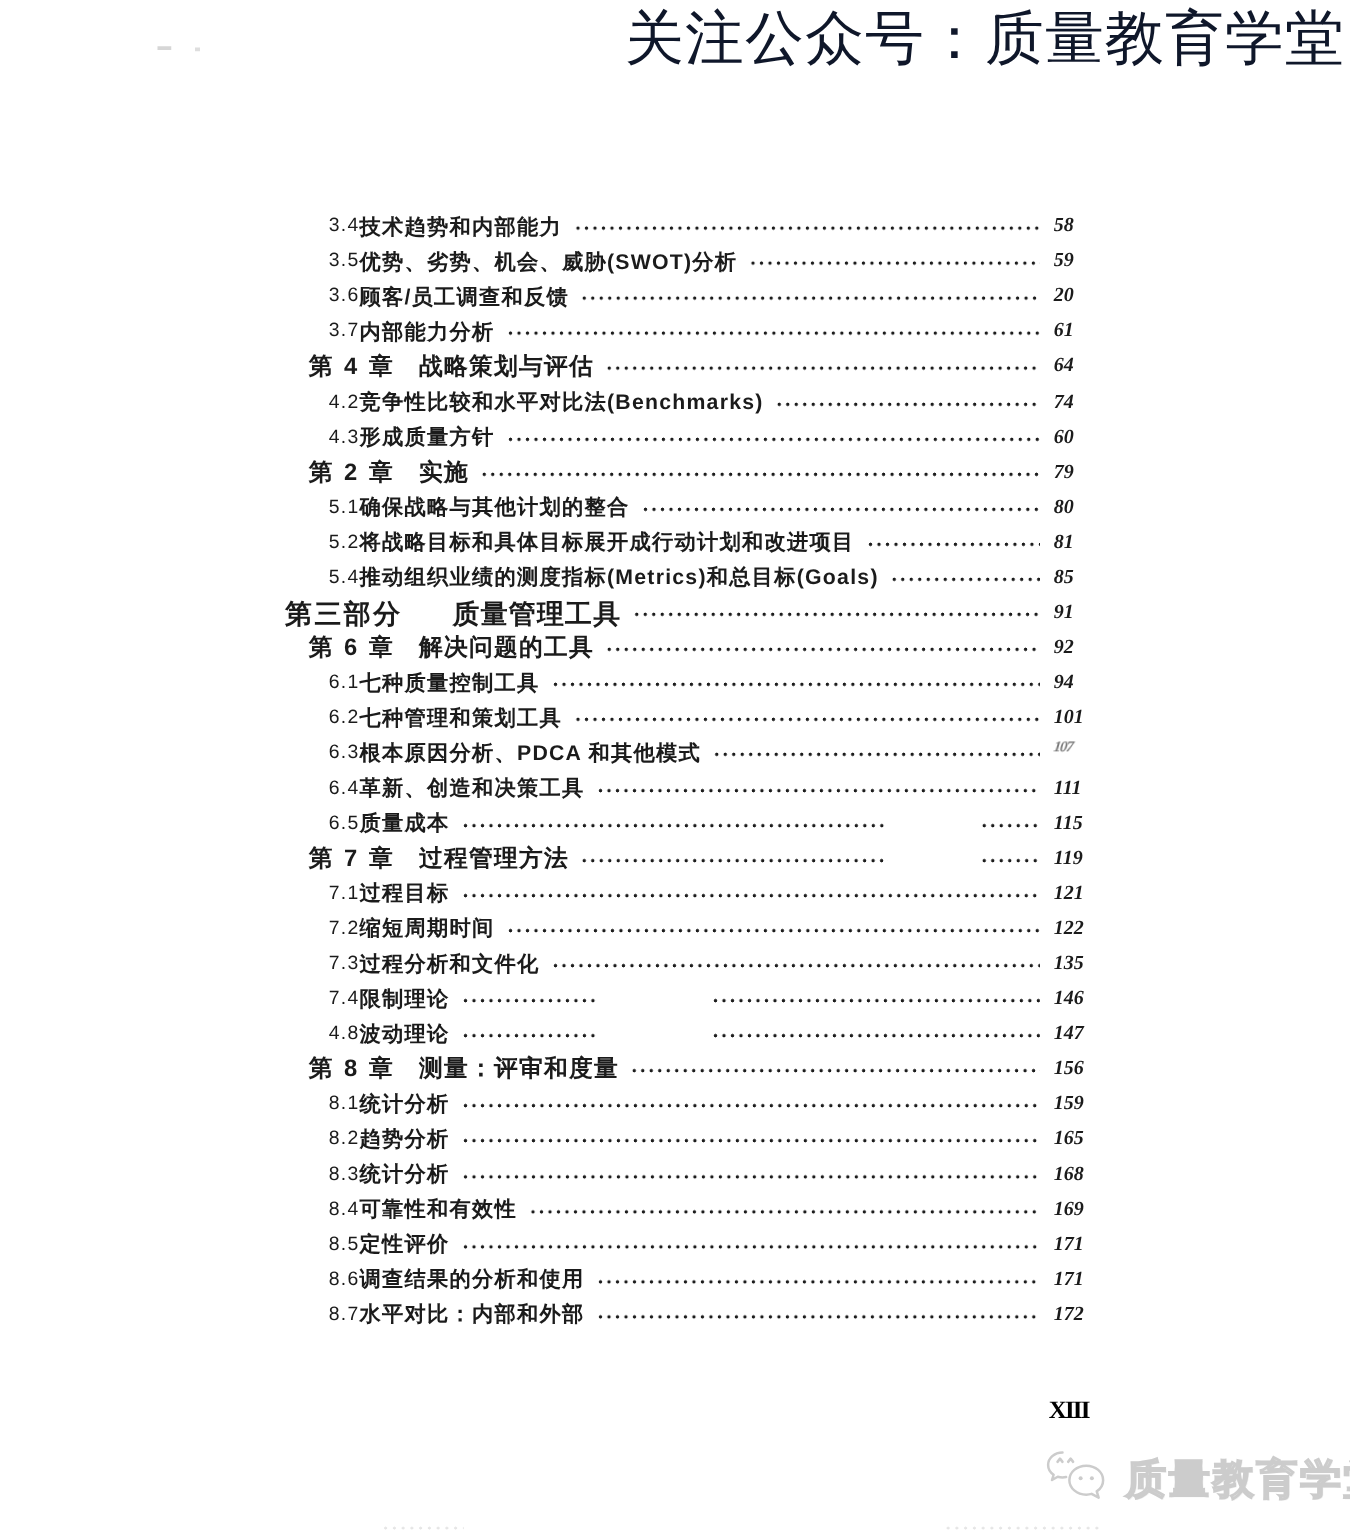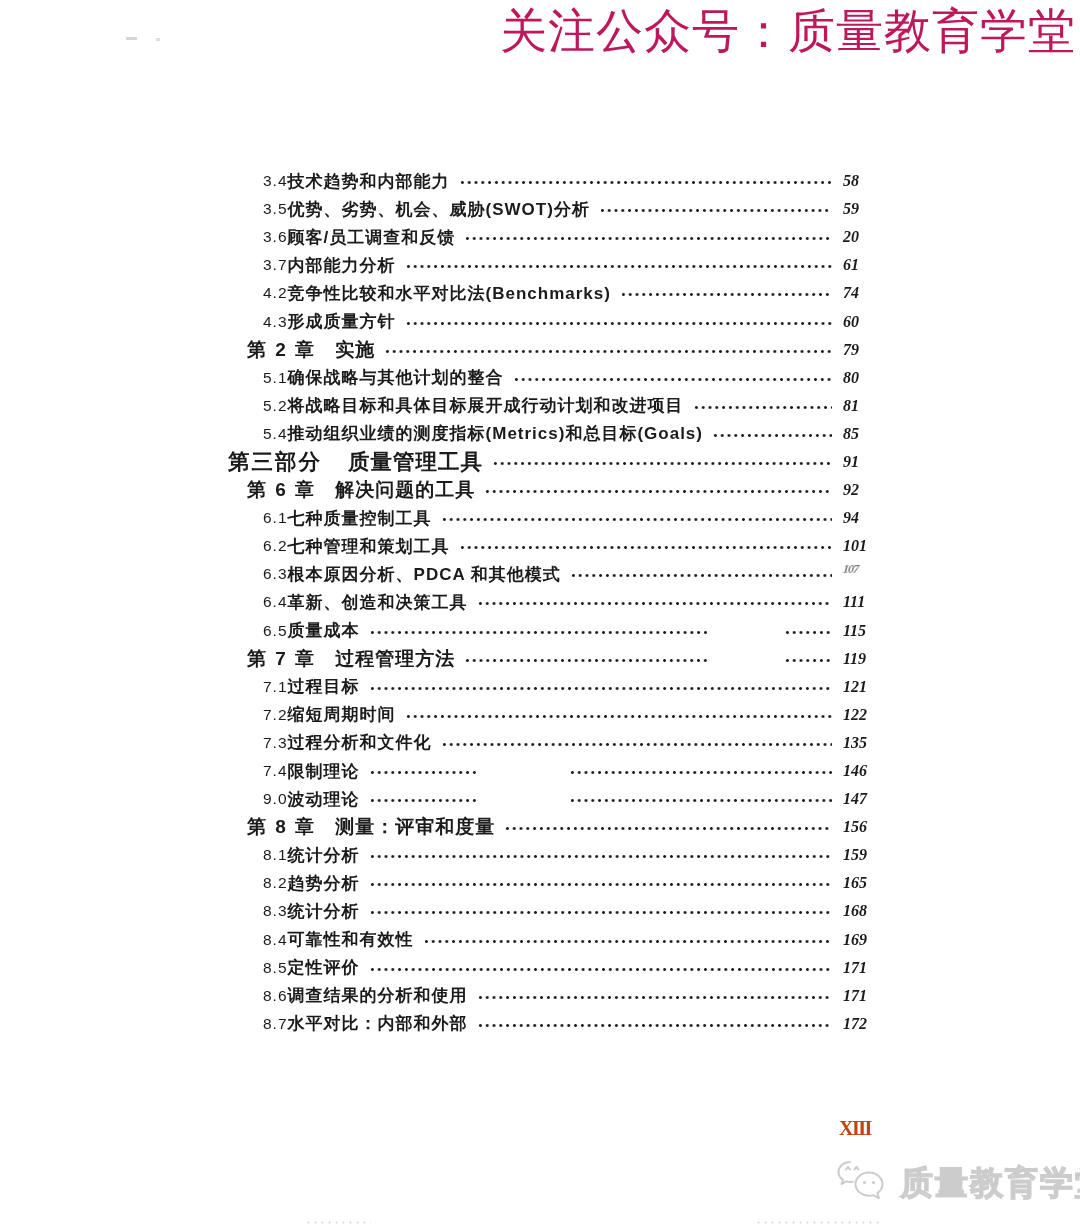--- a/index.html
+++ b/index.html
@@ -5,42 +5,42 @@
   * { margin:0; padding:0; box-sizing:border-box; }
   html,body { width:1080px; height:1229px; background:#ffffff; overflow:hidden;
               font-family:"Liberation Sans", sans-serif; color:#1b1b1b; }
   #page { position:relative; width:1080px; height:1229px; background:#fff; }
 
   
   .top-header {
     position:absolute; top:2px; right:4px;
     font-family:"Liberation Serif", serif;
     font-size:47px; line-height:58px; letter-spacing:1px;
-    color:#be185d; white-space:nowrap;
+    color:#0f172a; white-space:nowrap;
   }
 
   
   .artifact-dash { position:absolute; left:126px; top:37px; width:11px; height:3px; background:#b5b5b5; opacity:.55; }
   .artifact-dot  { position:absolute; left:156px; top:38px; width:4px;  height:3px; background:#c2c2c2; opacity:.55; }
 
   
   .toc {
     position:absolute; left:228px; top:167px; width:657px;
     display:flex; flex-direction:column;
   }
   .row { display:flex; align-items:center; height:28.1px; white-space:nowrap; }
   .row .num   { flex:none; }
   .row .title { flex:none; letter-spacing:1px; }
   .row.section { font-size:17px;   padding-left:35px; }
   .row.section .num { font-size:15.5px; letter-spacing:1px; }
   .row.section .title { font-weight:600; }
   .row.chapter { font-size:19px;   padding-left:19px; font-weight:bold; }
   .row.chapter .num { margin-right:19px; letter-spacing:2px; }
   .row.part    { font-size:21.5px; padding-left:0;   font-weight:bold; }
-  .row.part .num { margin-right:26px; letter-spacing:2px;font-family:Liberation Mono, monospace; }
+  .row.part .num { margin-right:40px; letter-spacing:2px;font-family:Liberation Mono, monospace; }
 
   .leader { flex:1 1 auto; display:flex; align-items:center; margin:3px 11px 0 9px; min-width:0; }
   .dots {
     height:5px; flex:none;
     background-image:radial-gradient(circle, #1c1c1c 1.2px, rgba(0,0,0,0) 1.6px);
     background-size:6.8px 5px; background-repeat:repeat-x; background-position:0 50%;
   }
   .dots.grow { flex:1 1 auto; }
   .blank { flex:none; height:5px; }
 
@@ -51,21 +51,21 @@
   }
   .page.smudged {
     opacity:.6; filter:blur(.6px); font-size:12px;
     transform:translateY(-5px) skewX(-8deg); letter-spacing:-1px;
   }
 
   
   .folio {
     position:absolute; left:839px; top:1117px;
     font-family:"Liberation Serif", serif; font-weight:bold;
-    font-size:20px; letter-spacing:-1.5px; color:#c2410c;
+    font-size:20px; letter-spacing:-1.5px; color:#000000;
   }
 
   
   .watermark {
     position:absolute; left:836px; top:1158px;
     display:flex; align-items:center; gap:6px;
   }
   .watermark .wm-text {
     font-size:33px; font-weight:bold; letter-spacing:2px; white-space:nowrap;
     color:#e9e9e9; -webkit-text-stroke:1.2px #cccccc; text-shadow:1px 1px 0 #f2f2f2;
@@ -115,20 +115,28 @@
       <span class="page">20</span>
     </div>
       <div class="row section">
       <span class="num">3.7</span>
       <span class="title">内部能力分析</span>
       <span class="leader">
           <span class="dots grow"></span>
         </span>
       <span class="page">61</span>
     </div>
+      <div class="row chapter">
+      <span class="num">第 4 章</span>
+      <span class="title">战略策划与评估</span>
+      <span class="leader">
+          <span class="dots grow"></span>
+        </span>
+      <span class="page">64</span>
+    </div>
       <div class="row section">
       <span class="num">4.2</span>
       <span class="title">竞争性比较和水平对比法(Benchmarks)</span>
       <span class="leader">
           <span class="dots grow"></span>
         </span>
       <span class="page">74</span>
     </div>
       <div class="row section">
       <span class="num">4.3</span>
@@ -266,21 +274,21 @@
       <span class="num">7.4</span>
       <span class="title">限制理论</span>
       <span class="leader">
           <span class="dots" style="width: 110px;"></span>
           <span class="blank" style="width: 90px;"></span>
           <span class="dots grow"></span>
         </span>
       <span class="page">146</span>
     </div>
       <div class="row section">
-      <span class="num">9.0</span>
+      <span class="num">4.8</span>
       <span class="title">波动理论</span>
       <span class="leader">
           <span class="dots" style="width: 110px;"></span>
           <span class="blank" style="width: 90px;"></span>
           <span class="dots grow"></span>
         </span>
       <span class="page">147</span>
     </div>
       <div class="row chapter">
       <span class="num">第 8 章</span>

